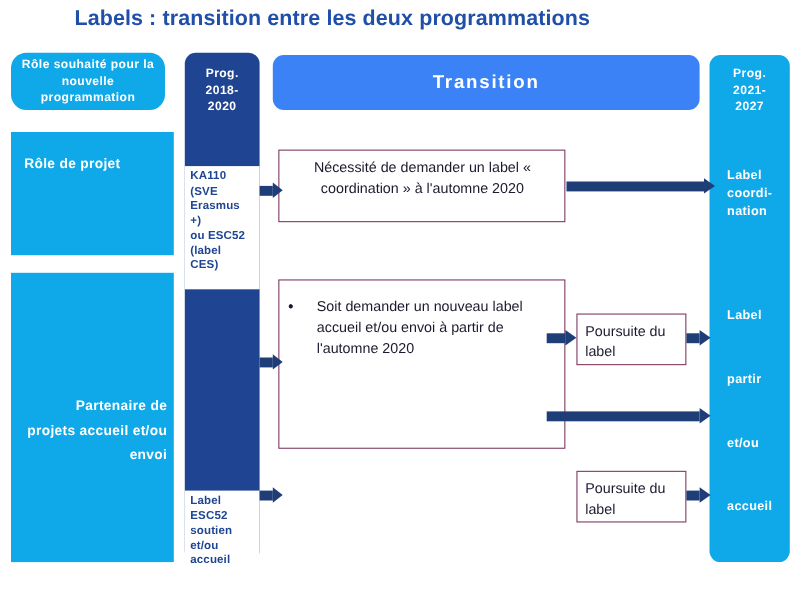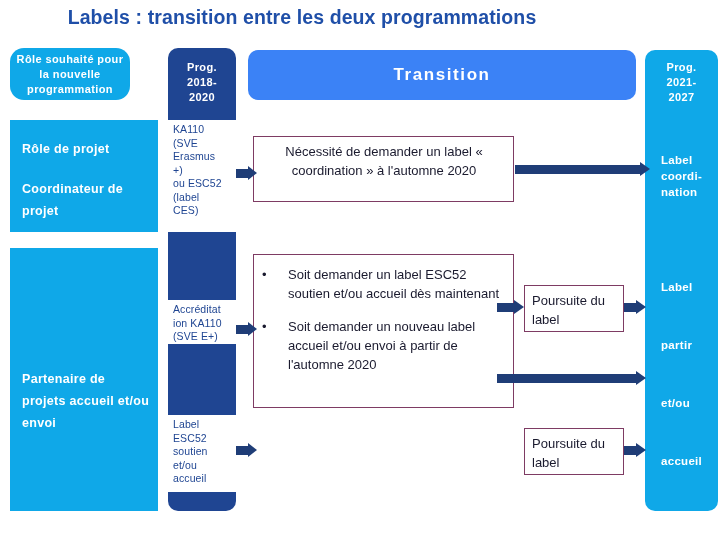--- a/index.html
+++ b/index.html
@@ -68,25 +68,26 @@
     font-weight: bold;
     letter-spacing: 1.6px;
   }
 
   
   .whitebox {
     position: absolute;
     background: #ffffff;
     color: #1F4592;
     font-size: 10.5px;
-    font-weight: normal;
+    font-weight: bold;
     line-height: 13.5px;
     box-sizing: border-box;
     padding: 3px 4px 3px 5px;
     letter-spacing: 0.1px;
+    margin-top: 31px;
   }
 
   
   .callout {
     position: absolute;
     background: #ffffff;
     border: 1px solid #7E3B63;
     box-sizing: border-box;
     color: #1A1A2E;
     font-size: 13px;
@@ -138,64 +139,59 @@
     letter-spacing: 0.3px;
   }
 </style>
 </head>
 <body>
 
 <div id="slide">
 
   <div class="slide-title">Labels : transition entre les deux programmations</div>
 
-  <div class="shape lightblue rounded-xl hdr-text" style="left:10px; top:48px; width:120px; height:52px; display:flex; align-items:center; justify-content:center; padding:0 6px;">
+  <div class="shape lightblue rounded-xl hdr-text" style="left:10px; top:48px; width:140px; height:52px; display:flex; align-items:center; justify-content:center; padding:0 6px;">
     <span>Rôle souhaité pour la nouvelle programmation</span>
   </div>
 
   <div class="shape lightblue" style="left:10px; top:120px; width:148px; height:112px;">
     <div class="bigtext" style="position:absolute; left:12px; top:18px;">Rôle de projet</div>
-    <div class="bigtext" style="position:absolute; left:12px; top:58px; width:128px;">Coordinateur de projet</div>
   </div>
 
   <div class="shape lightblue" style="left:10px; top:248px; width:148px; height:263px;">
-    <div class="bigtext" style="position:absolute; left:12px; top:120px; width:130px;">Partenaire de projets accueil et/ou envoi</div>
+    <div class="bigtext" style="position:absolute; left:12px; top:110px; width:130px;text-align:right;">Partenaire de projets accueil et/ou envoi</div>
   </div>
 
   <div class="shape darkblue rounded-lg" style="left:168px; top:48px; width:68px; height:463px;">
     <div class="hdr-text" style="position:absolute; left:0; top:12px; width:68px;">Prog.<br>2018-<br>2020</div>
   </div>
 
   <div class="whitebox" style="left:168px; top:120px; width:68px; height:112px;">
     KA110<br>(SVE<br>Erasmus<br>+)<br>ou ESC52<br>(label<br>CES)
   </div>
 
-  <div class="whitebox" style="left:168px; top:300px; width:68px; height:44px;">
-    Accréditat<br>ion KA110<br>(SVE E+)
-  </div>
 
   <div class="whitebox" style="left:168px; top:415px; width:68px; height:77px;">
     Label<br>ESC52<br>soutien<br>et/ou<br>accueil
   </div>
 
   <div class="shape magenta rounded-lg" style="left:248px; top:50px; width:388px; height:50px; display:flex; align-items:center; justify-content:center;">
     <span class="transition-label">Transition</span>
   </div>
 
   <div class="callout" style="left:253px; top:136px; width:261px; height:66px;text-align:center;">
     <div class="pad">
       Nécessité de demander un label « coordination » à l'automne 2020
     </div>
   </div>
 
   <div class="callout" style="left:253px; top:254px; width:261px; height:154px;">
     <ul class="bullet-list" style="margin:10px 4px 0 0;">
       <li>
         <span class="bdot">•</span>
-        <span>Soit demander un label ESC52 soutien et/ou accueil dès maintenant</span>
       </li>
       <li>
         <span class="bdot">•</span>
         <span>Soit demander un nouveau label accueil et/ou envoi à partir de l'automne 2020</span>
       </li>
     </ul>
   </div>
 
   <div class="callout" style="left:524px; top:285px; width:100px; height:47px;">
     <div class="pad" style="padding-top:5px;">

